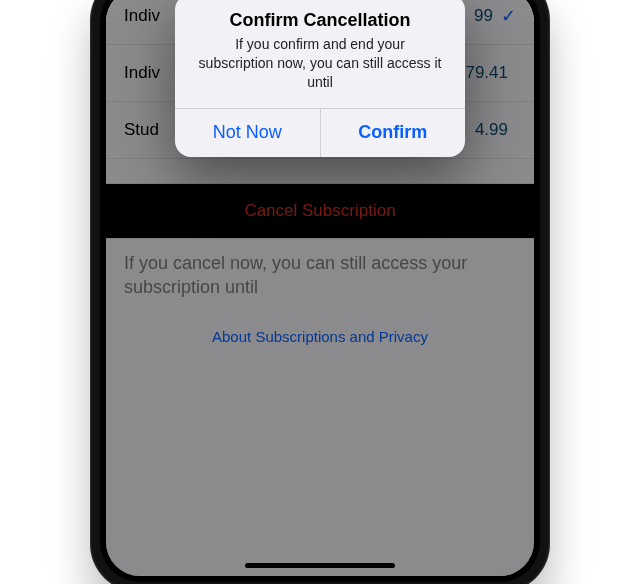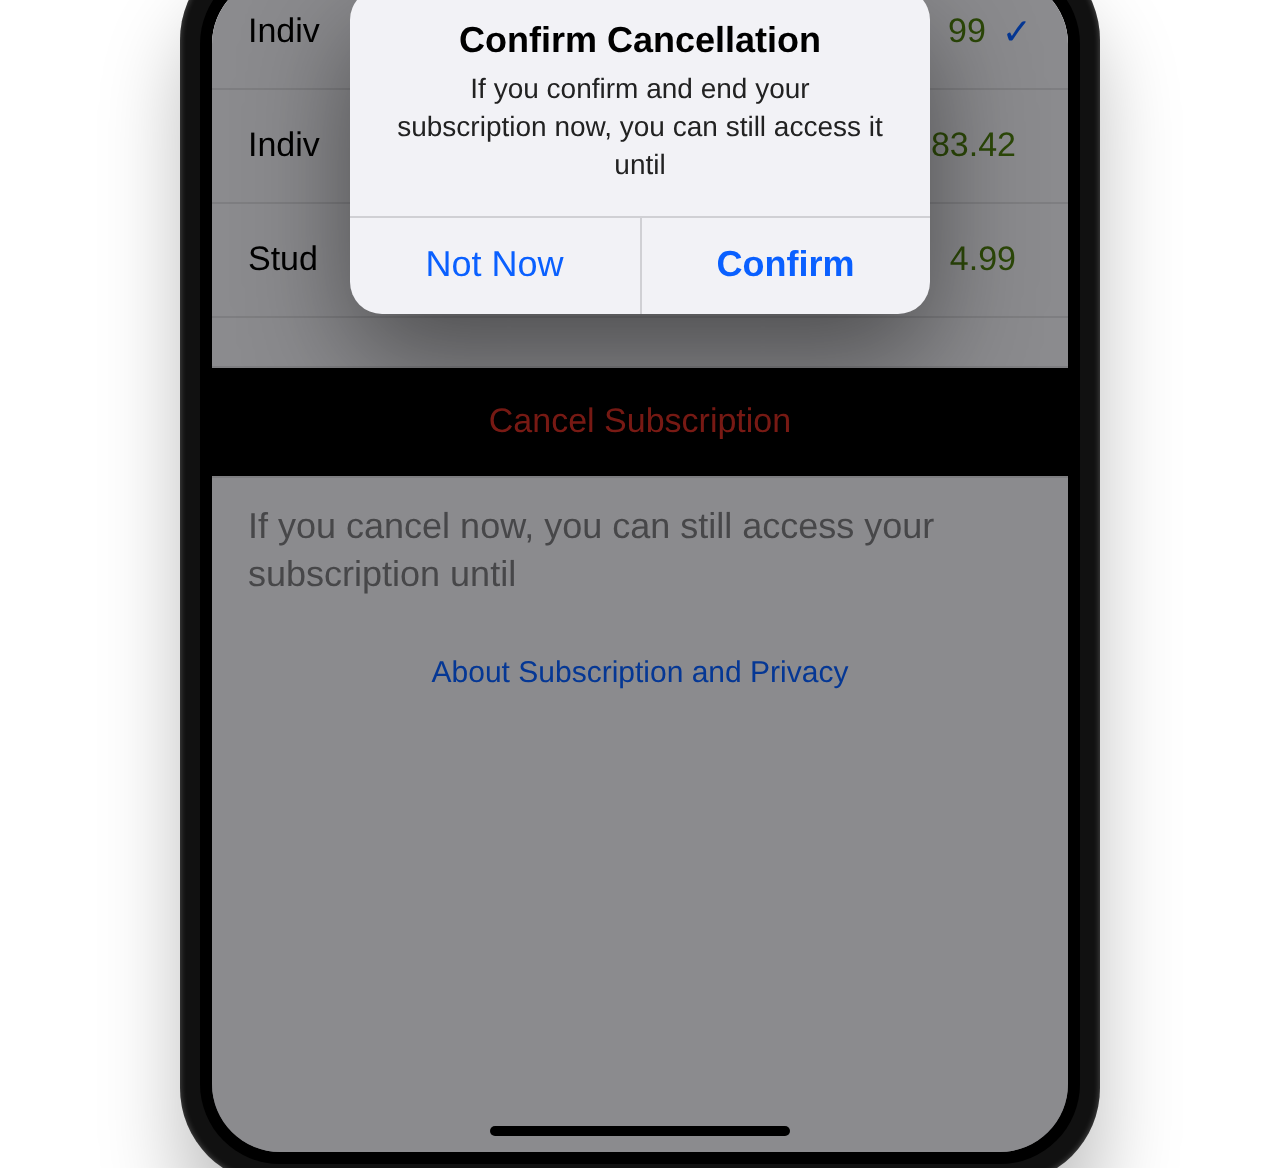--- a/index.html
+++ b/index.html
@@ -4,21 +4,21 @@
 <style>
   html,body{margin:0;padding:0;width:640px;height:584px;background:#fff;font-family:-apple-system,"Helvetica Neue",Helvetica,Arial,sans-serif;overflow:hidden}
   .stage{position:relative;width:640px;height:584px;display:flex;align-items:center;justify-content:center}
   .phone{position:relative;margin-top:-20px;width:460px;height:620px;border-radius:48px;background:#111;box-shadow:0 30px 40px rgba(0,0,0,.25),inset 0 0 3px rgba(255,255,255,.3);padding:10px;box-sizing:border-box}
   .bezel{position:relative;width:100%;height:100%;border-radius:40px;background:#000;padding:6px;box-sizing:border-box}
   .screen{position:relative;width:100%;height:100%;border-radius:34px;overflow:hidden;background:#efeff4}
   .dim{position:absolute;inset:0;background:rgba(0,0,0,.42);z-index:5}
   .content{position:absolute;inset:0;padding-top:0}
   .row{height:56px;border-bottom:1px solid #d9d9de;display:flex;align-items:center;padding:0 18px;background:#efeff4;color:#000;font-size:17px}
   .row .lbl{flex:1}
-  .row .price{color:#4d7c0f;margin-right:8px}
+  .row .price{color:#0c4a6e;margin-right:8px}
   .check{color:#0a60ff;font-size:18px}
   .gap{height:24px;background:#efeff4;border-bottom:1px solid #d9d9de}
   .cancel-row{height:54px;display:flex;align-items:center;justify-content:center;color:#d93025;font-size:17px;border-bottom:1px solid #d9d9de;background:#000000}
   .note{padding:12px 18px 0;color:#7a7a7e;font-size:18px;line-height:1.35;background:#efeff4}
   .about{text-align:center;color:#0a60ff;font-size:15px;padding:28px 0 0}
   .home{position:absolute;left:50%;bottom:8px;transform:translateX(-50%);width:150px;height:5px;border-radius:3px;background:#000;z-index:10}
   .alert{position:absolute;z-index:10;left:50%;top:6px;transform:translateX(-50%);width:290px;background:#f2f2f6;border-radius:16px;box-shadow:0 22px 55px rgba(0,0,0,.45);overflow:hidden}
   .alert h2{margin:16px 16px 4px;text-align:center;font-size:18px;font-weight:600;color:#000}
   .alert p{margin:0 22px 16px;text-align:center;font-size:14px;line-height:1.35;color:#222}
   .btns{display:flex;border-top:1px solid #d0d0d4}
@@ -35,33 +35,33 @@
       <div class="screen">
 
         <div class="content">
           <div class="row">
             <span class="lbl">Indiv</span>
             <span class="price">99</span>
             <span class="check">✓</span>
           </div>
           <div class="row">
             <span class="lbl">Indiv</span>
-            <span class="price">83.42</span>
+            <span class="price">79.41</span>
           </div>
           <div class="row" style="border-bottom:1px solid #d9d9de">
             <span class="lbl">Stud</span>
             <span class="price">4.99</span>
           </div>
           <div class="gap"></div>
           <div class="cancel-row">
             <span>Cancel Subscription</span>
           </div>
           <div class="note">If you cancel now, you can still access your subscription until</div>
           <div class="about">
-            <span>About Subscription and Privacy</span>
+            <span>About Subscriptions and Privacy</span>
           </div>
         </div>
 
         <div class="dim"></div>
 
         <div class="alert">
           <h2>Confirm Cancellation</h2>
           <p>If you confirm and end your subscription now, you can still access it until</p>
           <div class="btns">
             <div>

